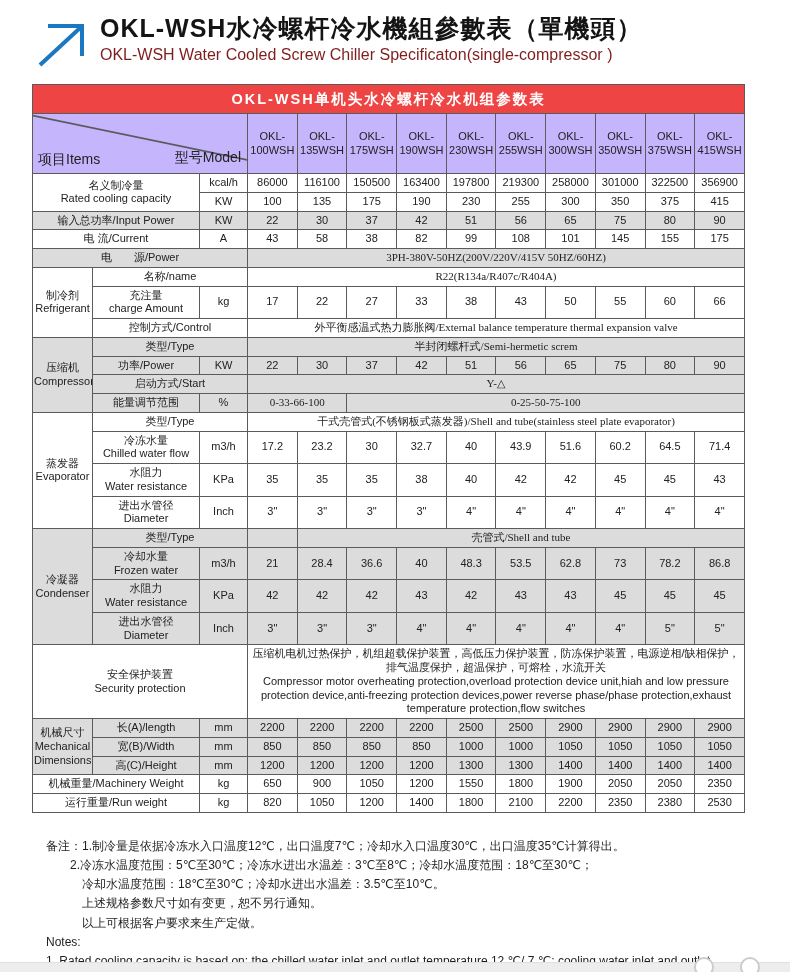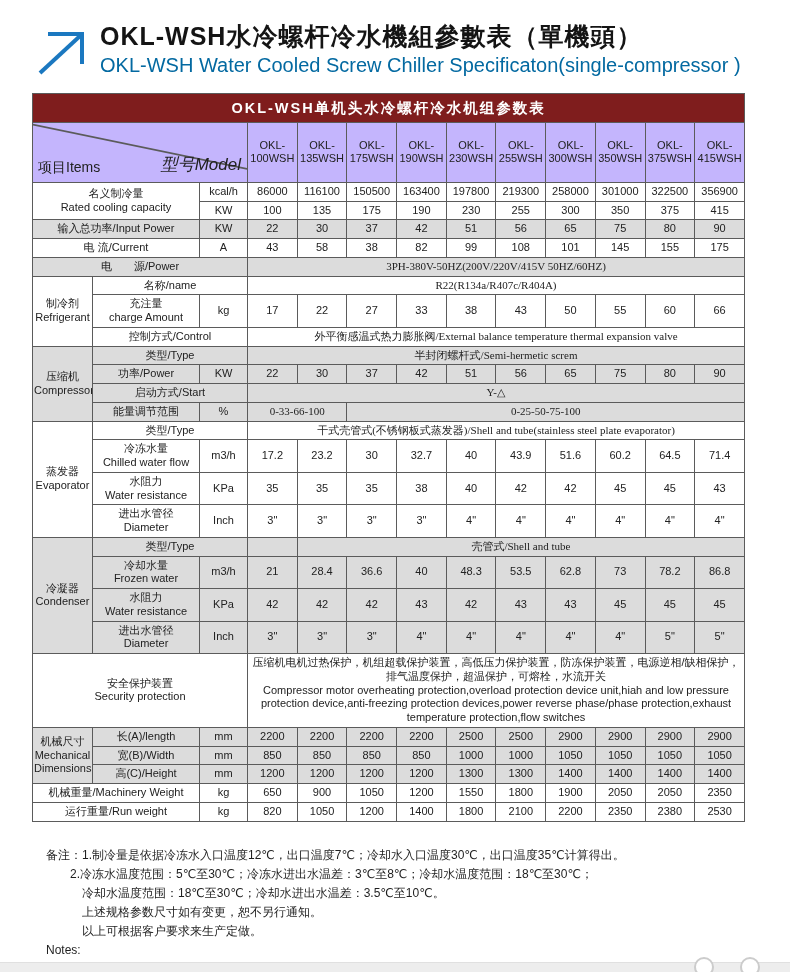--- a/index.html
+++ b/index.html
@@ -1,44 +1,44 @@
 <!DOCTYPE html>
 <html><head>
 <meta charset="utf-8">
 <style>
   html,body{margin:0;padding:0;background:#ffffff;}
   body{
     width:790px;height:972px;position:relative;overflow:hidden;
     font-family:"Liberation Sans","DejaVu Sans",sans-serif;color:#222;
   }
   
-  .titlebar{display:flex;align-items:flex-start;padding:22px 0 0 28px;}
+  .titlebar{display:flex;align-items:flex-start;padding:14px 0 0 28px;}
   .logo{width:66px;height:52px;flex:0 0 66px;margin-top:2px;}
   .titles{margin-left:6px;}
   .title-zh{font-size:25px;font-weight:700;color:#141414;letter-spacing:1px;line-height:1.15;}
-  .title-en{font-size:20px;color:#0369a1;margin-top:3px;}
+  .title-en{font-size:16px;color:#7f1d1d;margin-top:3px;}
   
   table.spec{
     border-collapse:collapse;table-layout:fixed;
     margin:16px 0 0 32px;width:712px;
   }
   table.spec td{
     border:1px solid #5b5b5b;text-align:center;vertical-align:middle;
     font-size:11px;line-height:1.25;padding:2px 1px;color:#222;
     white-space:pre-line;overflow:hidden;background:#ffffff;
   }
   tr.banner-row td{
-    background:#7f1d1d;color:#ffffff;font-size:14.5px;font-weight:600;
+    background:#ef4444;color:#ffffff;font-size:14.5px;font-weight:600;
     letter-spacing:2px;height:24px;
   }
   tr.head-row td{background:#c4b5fd;height:36px;font-size:11px;}
   td.diag{position:relative;padding:0;}
   td.diag svg{position:absolute;left:0;top:0;width:100%;height:100%;}
   .diag-items{position:absolute;left:5px;bottom:5px;font-size:14px;}
-  .diag-model{position:absolute;right:6px;bottom:7px;font-size:17px;font-style:italic;}
+  .diag-model{position:absolute;right:6px;bottom:7px;font-size:14px;}
   tr.shade td{background:#dcdcdc;}
   td.group{font-size:10.5px;}
   td.label{font-size:11px;}
   td.unit{font-size:11px;}
   td.val{font-size:11px;}
   td.mspan{font-size:11px;font-family:Liberation Serif, serif;}
   td.security{
     text-align:left;font-size:10.5px;line-height:1.3;padding:3px 6px;
   }
   

